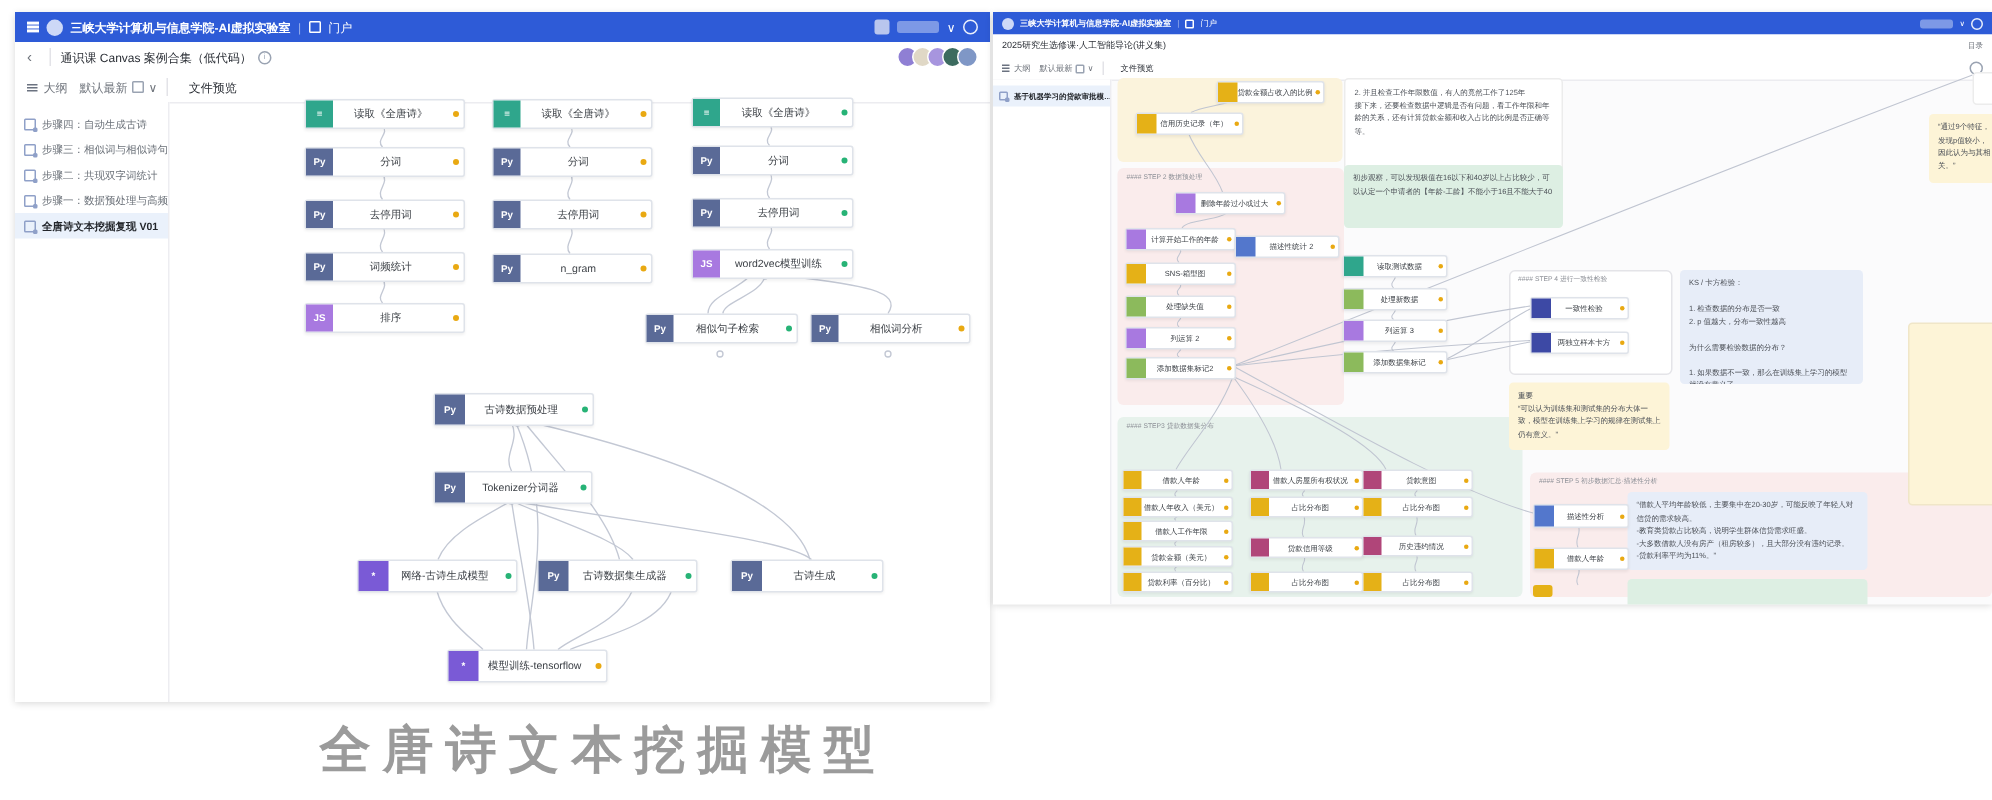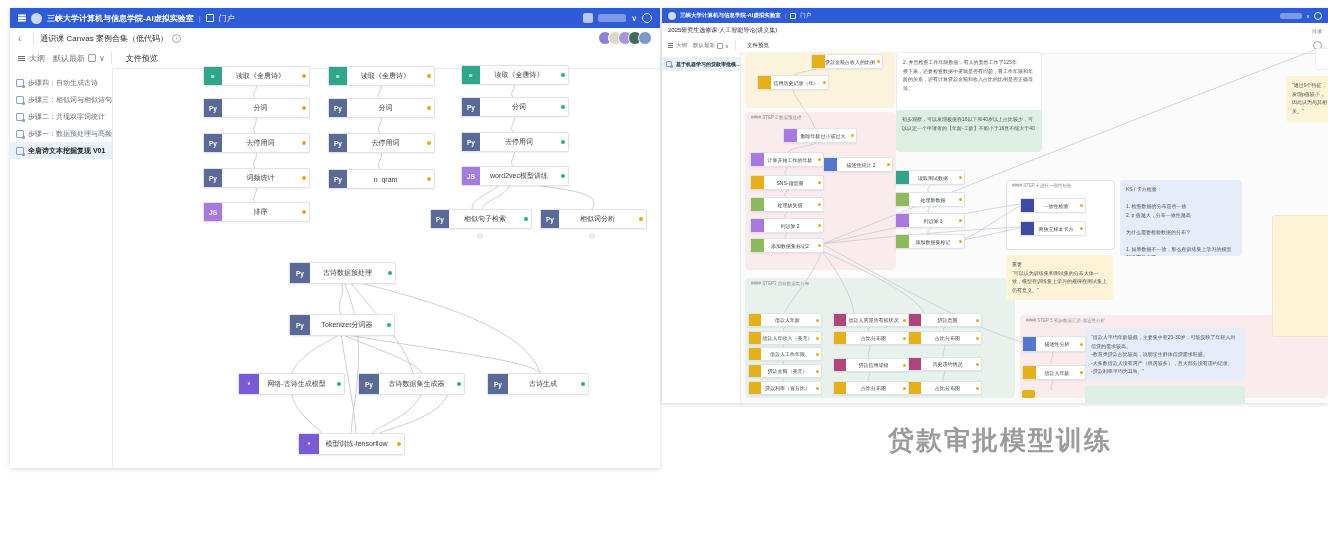--- a/index.html
+++ b/index.html
@@ -507,15 +507,15 @@
         <i class="dt w"></i>
       </div>
     <div class="n nR" style="left:360px;top:357px;width:62px">
         <i class="ic yel"></i>
         <span class="lb">借款人年龄</span>
         <i class="dt w"></i>
       </div>
     <div style="position:absolute;left:360px;top:382px;width:13px;height:8px;background:#e5b117;border-radius:2px;z-index:3"></div>
   </div>
 
-  <div class="cap" style="left:888px;top:423px;font-size:26px;letter-spacing:2px">贷款审批模型训练</div>
+  <div class="cap" style="left:213px;top:477px;font-size:34px;letter-spacing:8px">全唐诗文本挖掘模型</div>
 
 </div>
 
 </body></html>

